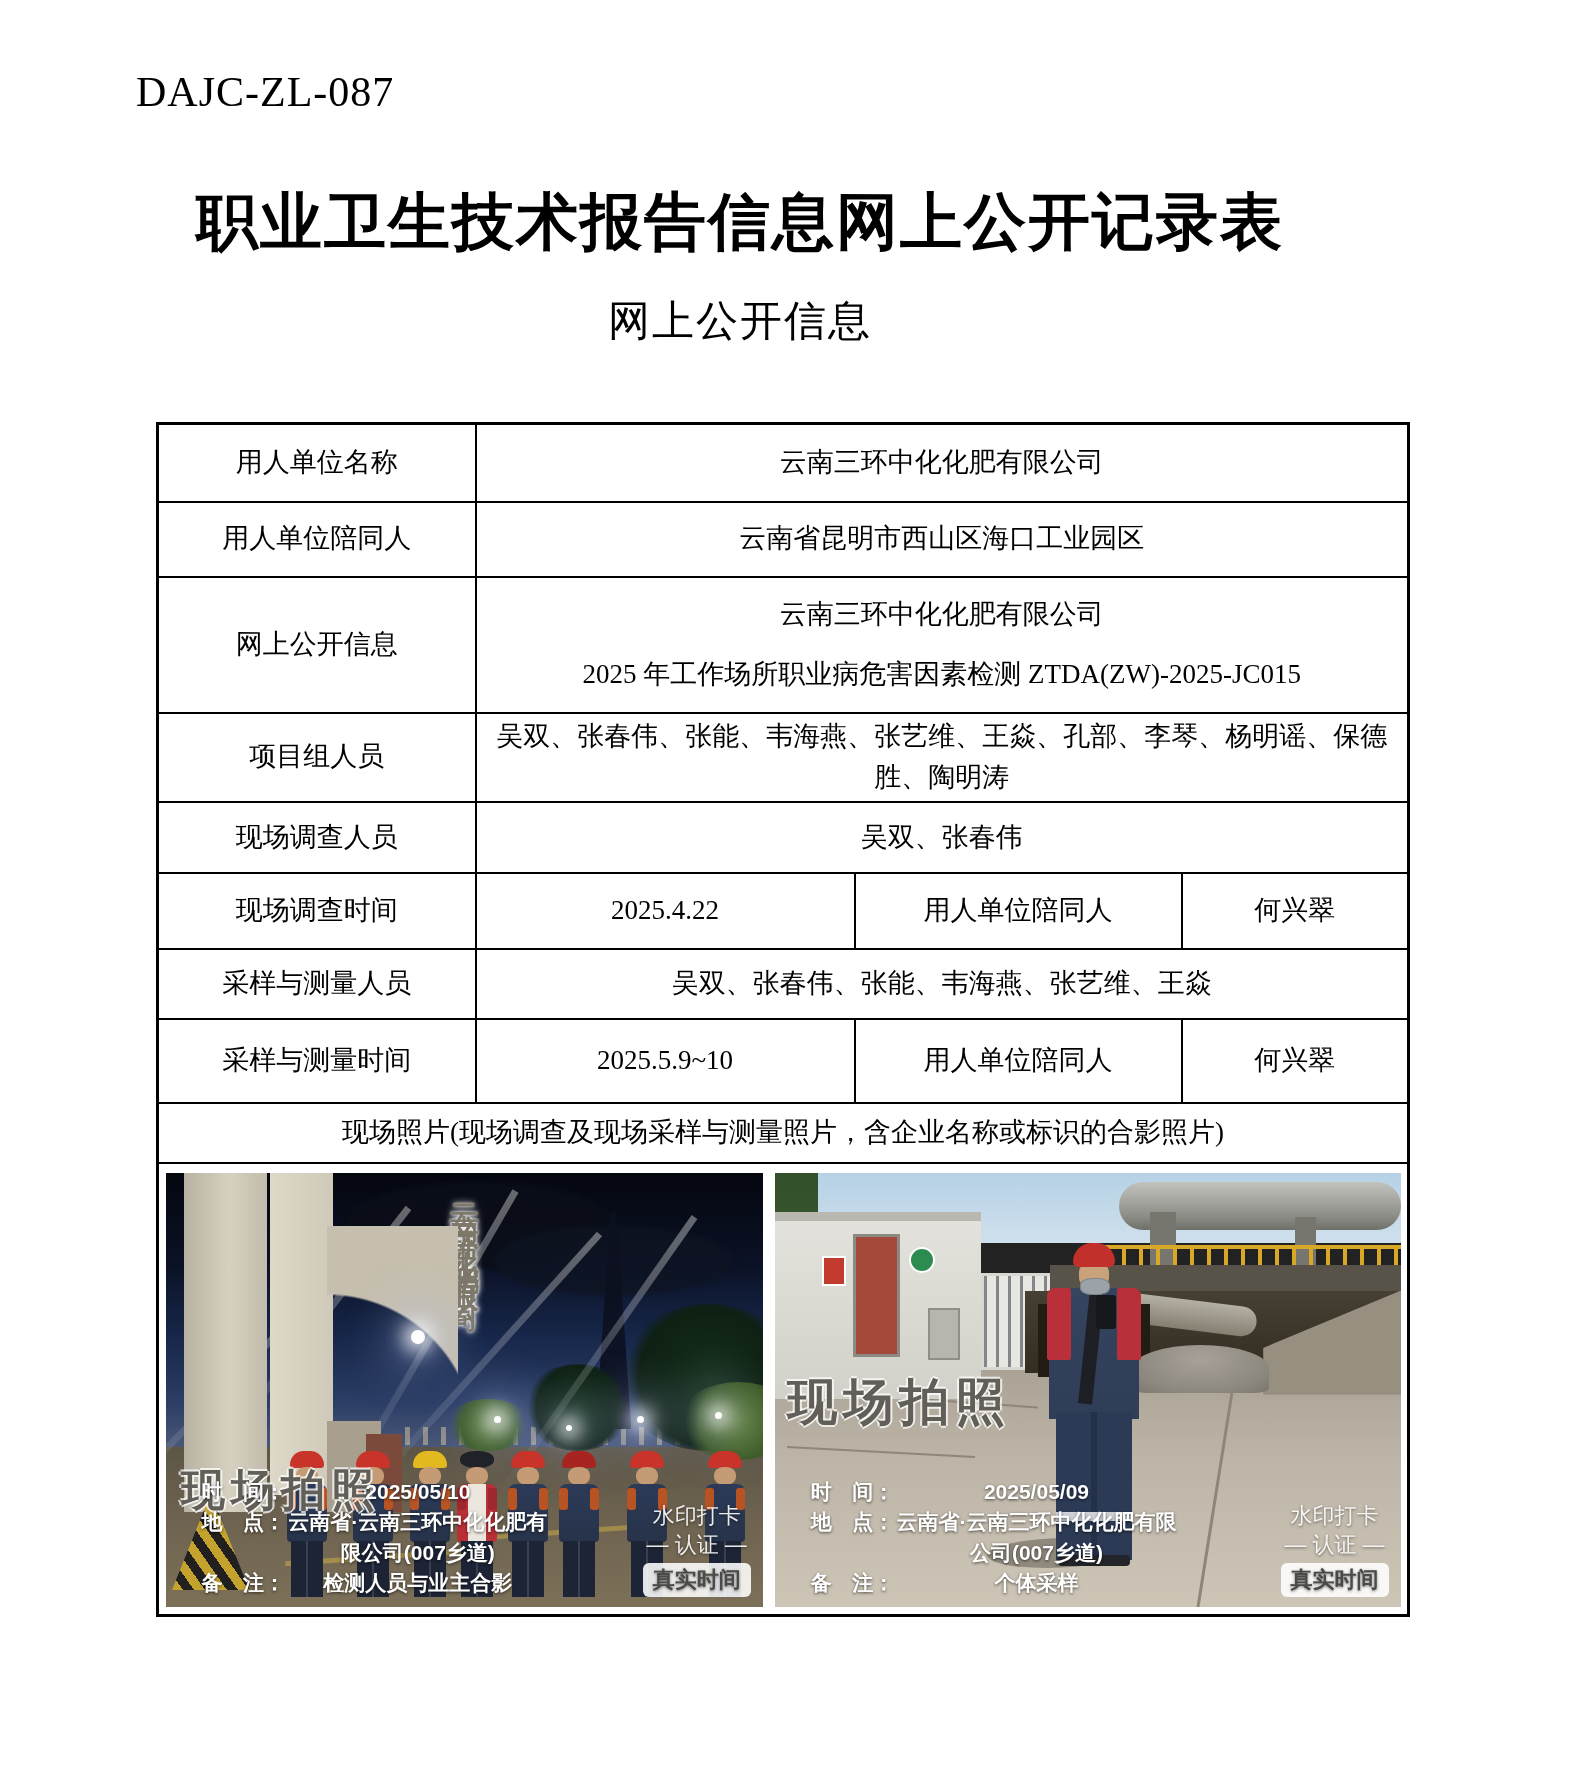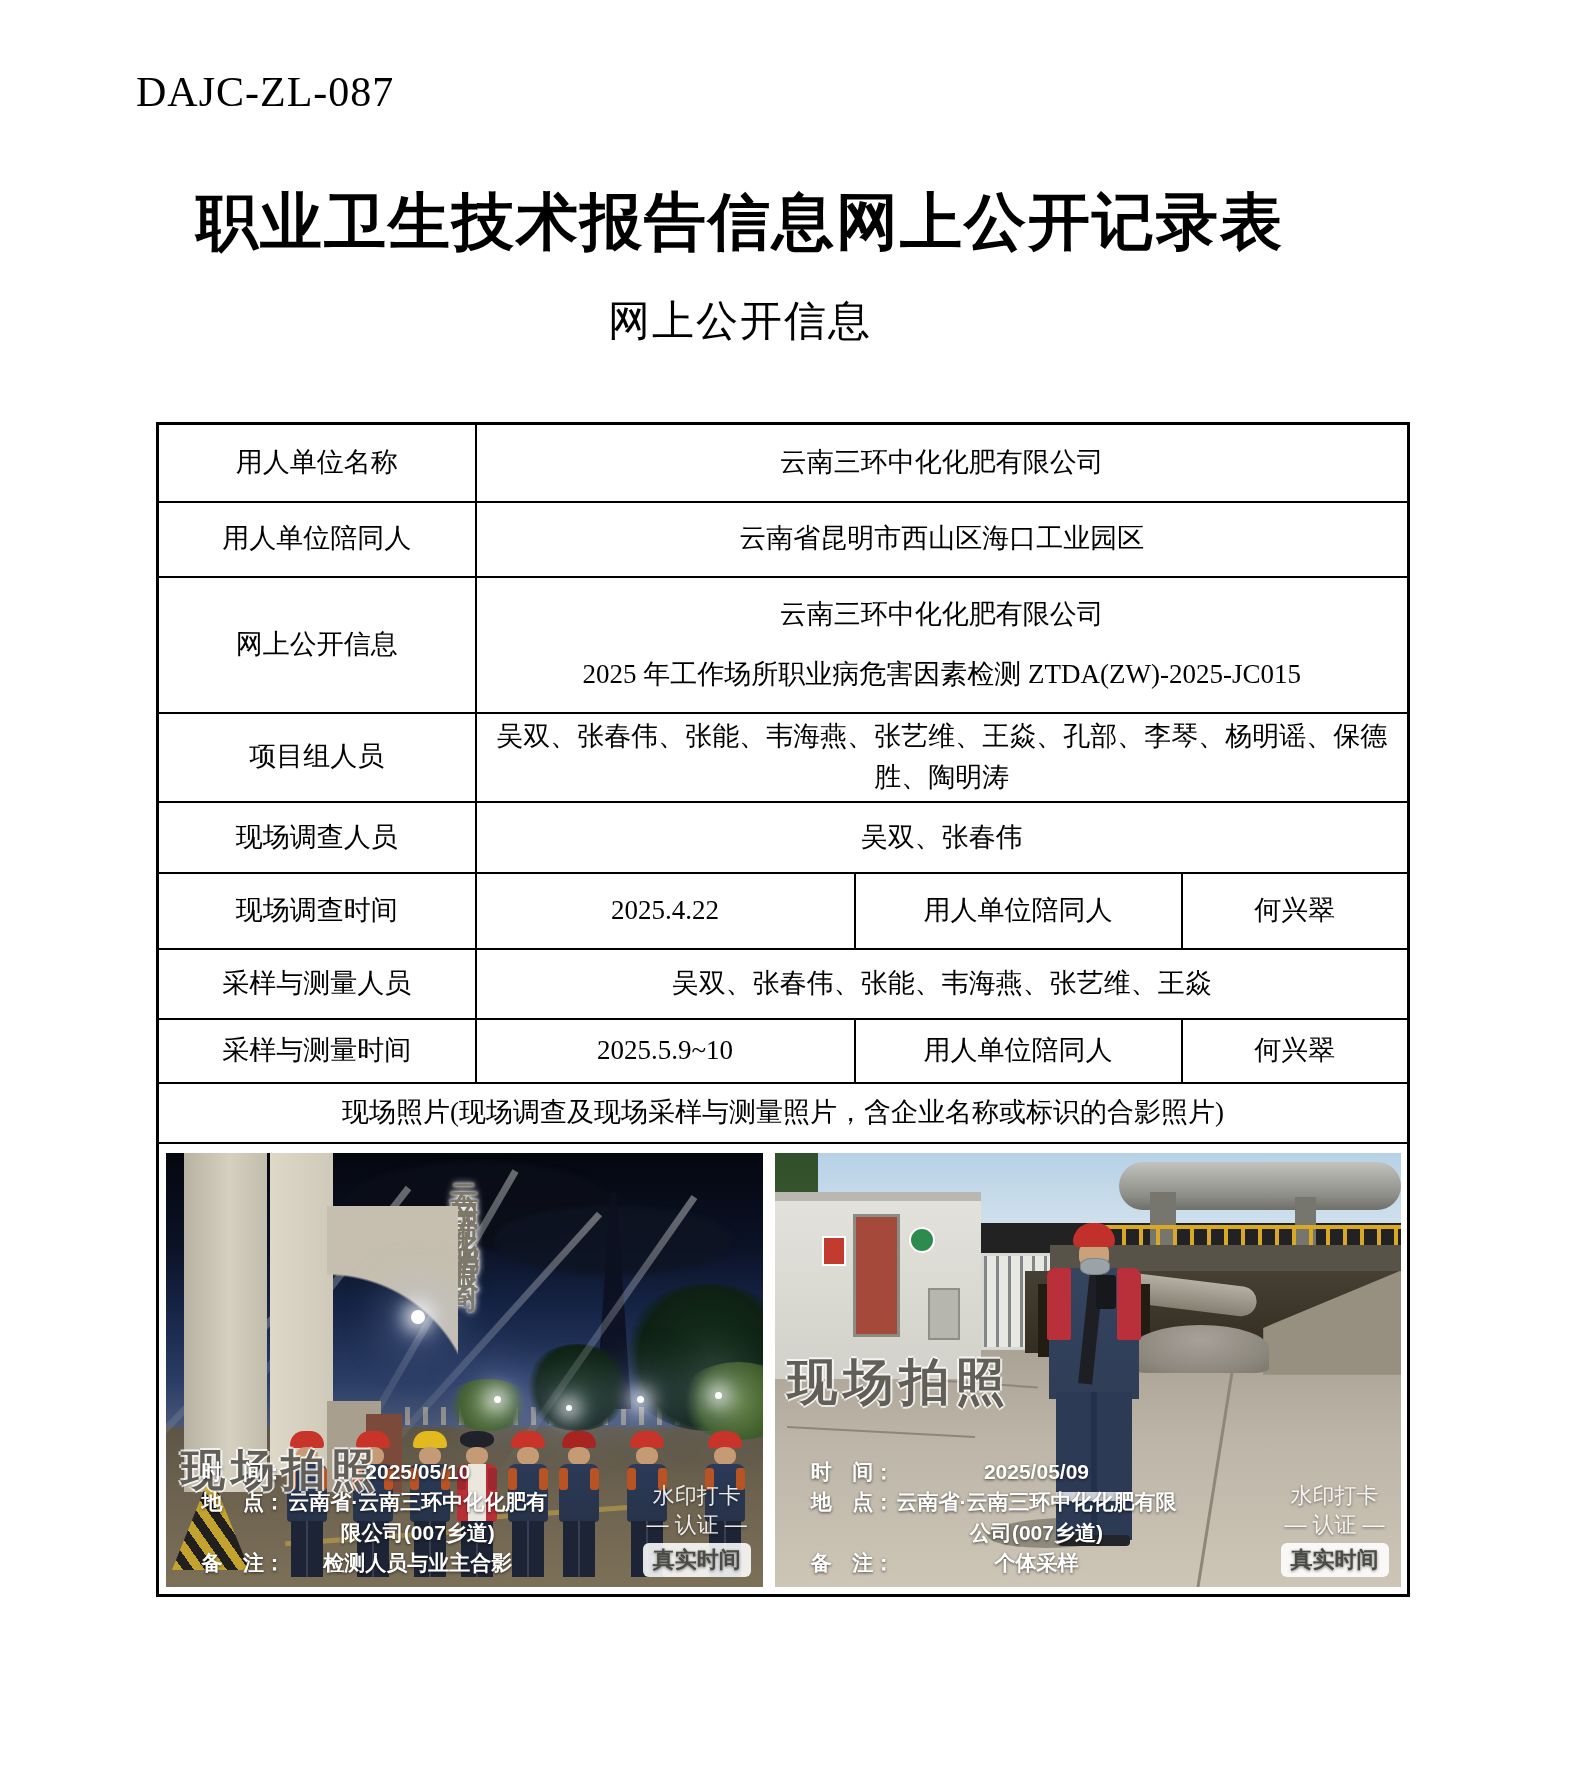--- a/index.html
+++ b/index.html
@@ -12,21 +12,21 @@
   .sub-title{position:absolute;left:120px;width:1240px;top:293px;text-align:center;
              font-size:42px;font-weight:normal;letter-spacing:2px;}
 
   table.rec{position:absolute;left:156px;top:422px;width:1251px;border-collapse:collapse;
             table-layout:fixed;border:3px solid #000;}
   table.rec td{border:2px solid #000;font-size:27px;text-align:center;vertical-align:middle;
                padding:2px 6px;line-height:1.55;}
   td.lab{font-size:27px;}
   tr.h1{height:78px;} tr.h2{height:75px;} tr.h3{height:72px;} tr.h4{height:136px;}
   tr.h5{height:82px;} tr.h6{height:71px;} tr.h7{height:76px;} tr.h8{height:70px;}
-  tr.h9{height:64px;} tr.hc{height:60px;} tr.hp{height:452px;}
+  tr.h9{height:84px;} tr.hc{height:60px;} tr.hp{height:452px;}
   td.caption{text-align:left;padding-left:8px;font-size:27px;}
   td.photocell{padding:0;vertical-align:top;}
   .rep-line{line-height:2.2;}
 
   .photos{display:flex;gap:12px;padding:3px 0 0 1px;}
   .photo{position:relative;height:434px;overflow:hidden;background:#222;}
   .photo.night{width:601px;}
   .photo.day{width:631px;}
   .photo *{position:absolute;}
 

